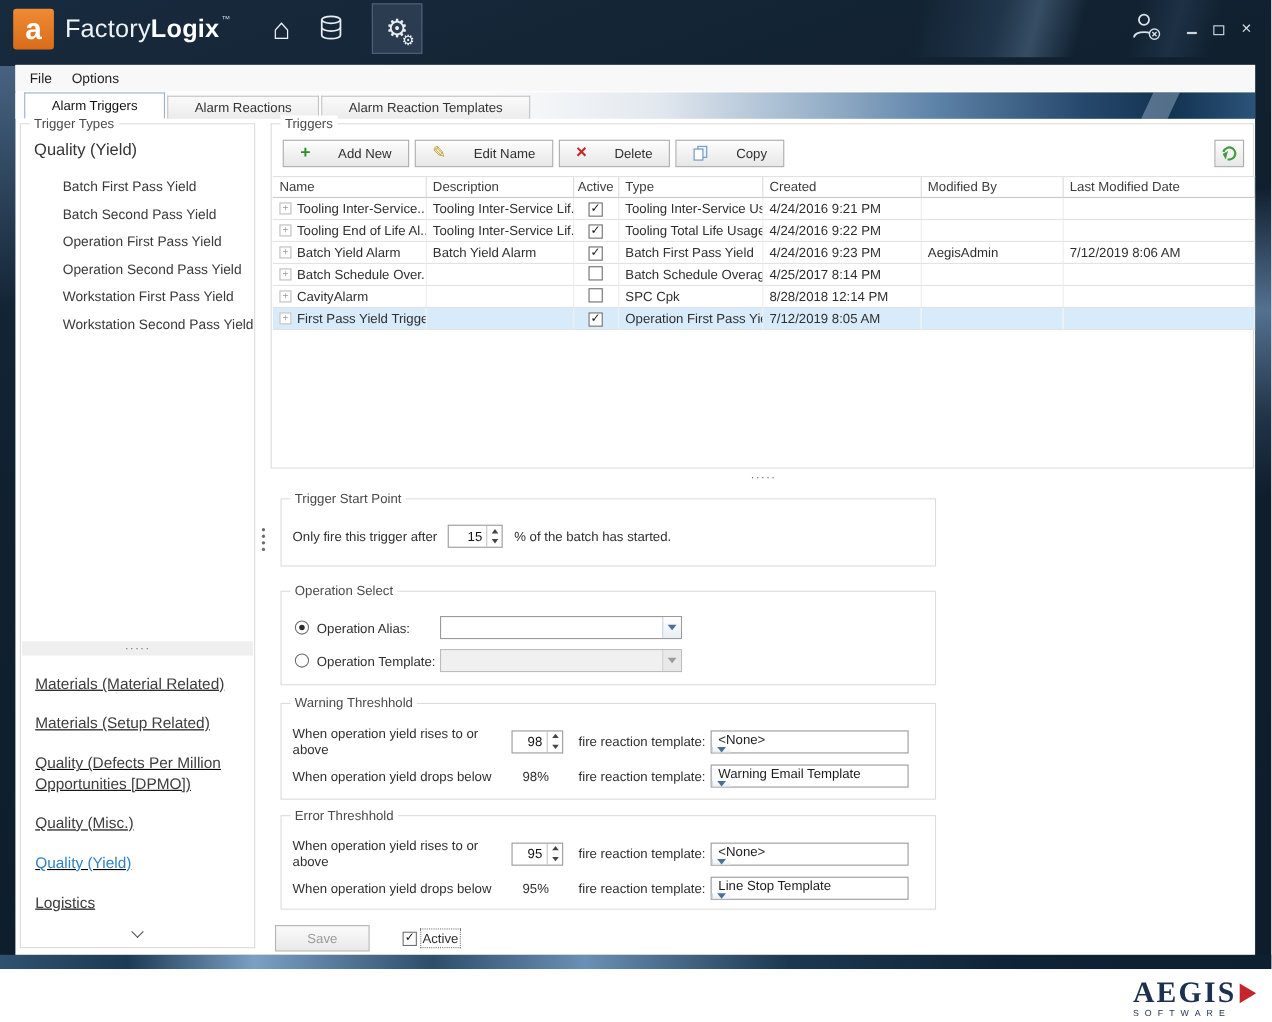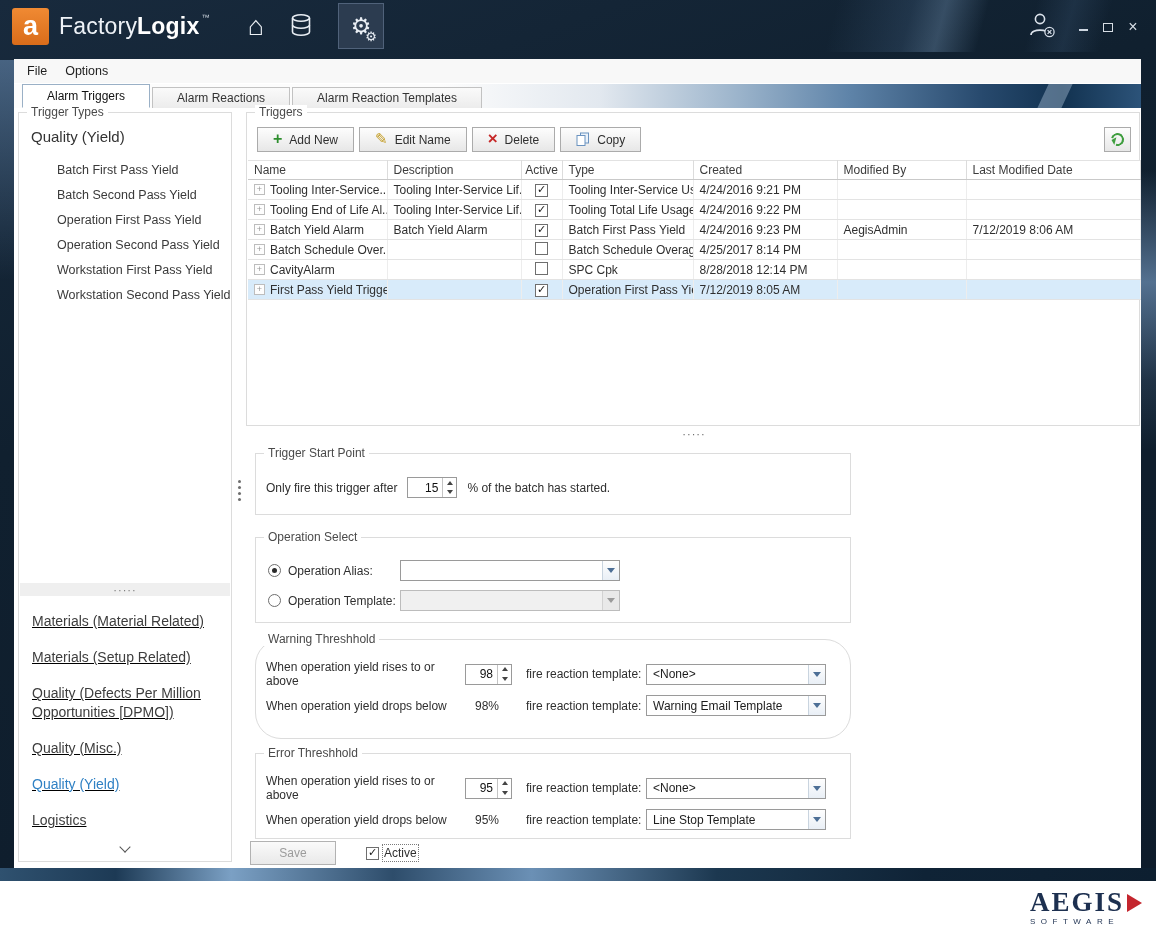--- a/index.html
+++ b/index.html
@@ -66,21 +66,21 @@
   .sb-splitter::before{content:"·····";font-size:11px;color:#777;letter-spacing:1px;line-height:6px;}
   .cat-list{position:absolute;left:1px;right:1px;top:490px;text-decoration:underline;}
   .cat-item{padding:9px 10px 9px 12px;font-size:14px;color:#3d3d3d;line-height:1.3;}
   .cat-item.sel{color:#2f81c4;}
   .sb-chevron{position:absolute;bottom:10px;left:50%;margin-left:-4px;width:8px;height:8px;
     border-right:1.6px solid #555;border-bottom:1.6px solid #555;transform:rotate(45deg);}
 
   
   .triggers-box{left:232px;top:53px;width:894px;height:314px;}
   .toolbar{display:flex;align-items:center;padding:14px 8px 0 10px;}
-  .tool-btn{height:25px;display:inline-flex;align-items:center;gap:7px;padding:0 15px;margin-right:5px;
+  .tool-btn{height:25px;display:inline-flex;align-items:center;gap:25px;padding:0 15px;margin-right:5px;
     border:1px solid #ababab;background:linear-gradient(#fdfdfd,#e7e7e7);font-size:12px;color:#2f2f2f;}
   .refresh-btn{margin-left:auto;width:27px;height:25px;border:1px solid #ababab;
     background:linear-gradient(#fdfdfd,#e7e7e7);display:flex;align-items:center;justify-content:center;}
   .icon-add::before{content:"+";color:#2e8f2e;font-weight:bold;font-size:16px;line-height:12px;}
   .icon-edit::before{content:"✎";color:#c29a1e;font-size:15px;line-height:12px;}
   .icon-delete::before{content:"×";color:#c62828;font-weight:bold;font-size:17px;line-height:12px;}
   .icon-refresh{width:13px;height:13px;border:2px solid #3f9e3f;border-left-color:transparent;border-radius:50%;
     position:relative;transform:rotate(-30deg);}
   .icon-refresh::after{content:"";position:absolute;left:-5px;top:-2px;border:4px solid transparent;border-right-color:#3f9e3f;transform:rotate(45deg);}
 
@@ -123,36 +123,36 @@
   
   .h-splitter-dots{position:absolute;left:650px;top:369px;width:60px;text-align:center;font-size:11px;color:#666;letter-spacing:1px;}
   .v-dots{position:absolute;left:224px;top:421px;width:3px;height:3px;border-radius:50%;background:#6e6e6e;
     box-shadow:0 6px 0 #6e6e6e,0 12px 0 #6e6e6e,0 18px 0 #6e6e6e;}
 
   
   .form-area{position:absolute;left:241px;top:386px;width:596px;}
   .fbox{position:relative;border:1px solid #dcdcdc;background:#fff;}
   .fbox1{height:62px;margin-top:8px;}
   .fbox2{height:86px;margin-top:22px;}
-  .fbox3{height:100px;margin-top:16px;border-radius:26px;}
+  .fbox3{height:88px;margin-top:16px;}
   .fbox4{height:86px;margin-top:14px;}
   .frow{display:flex;align-items:center;font-size:12px;color:#2f2f2f;}
   .fbox1 .frow{padding:23px 0 0 10px;}
   .fbox1 .spin{margin:0 10px;padding-left:12px;}
   .op-row1{padding:22px 0 0 12px;}
   .op-row2{margin-top:9px;padding-left:12px;}
   .op-label{width:112px;margin-left:7px;}
   .op-combo{width:220px;}
   .thr-row1{padding:20px 0 0 10px;}
   .thr-row2{margin-top:7px;padding-left:10px;}
   .th-label{width:196px;}
   .th-val{width:50px;display:flex;justify-content:flex-end;}
   .th-val.textonly{padding-right:13px;font-size:12px;color:#2f2f2f;}
   .fire-label{margin-left:14px;width:120px;}
-  .th-combo{width:180px;}
+  .th-combo{width:180px;flex-direction:column;}
 
   
   .bottom-actions{position:absolute;left:236px;top:782px;display:flex;align-items:center;}
   .save-btn{width:86px;height:24px;border:1px solid #b2b2b2;background:linear-gradient(#fafafa,#e9e9e9);
     color:#9b9b9b;font-size:12px;display:flex;align-items:center;justify-content:center;}
   .active-wrap{margin-left:30px;display:flex;align-items:center;gap:5px;}
   .active-label{font-size:12px;color:#2f2f2f;outline:1px dotted #7a7a7a;outline-offset:1px;}
 
   
   .aegis-area{position:absolute;left:0;top:881px;width:1156px;height:48px;background:#fff;}

